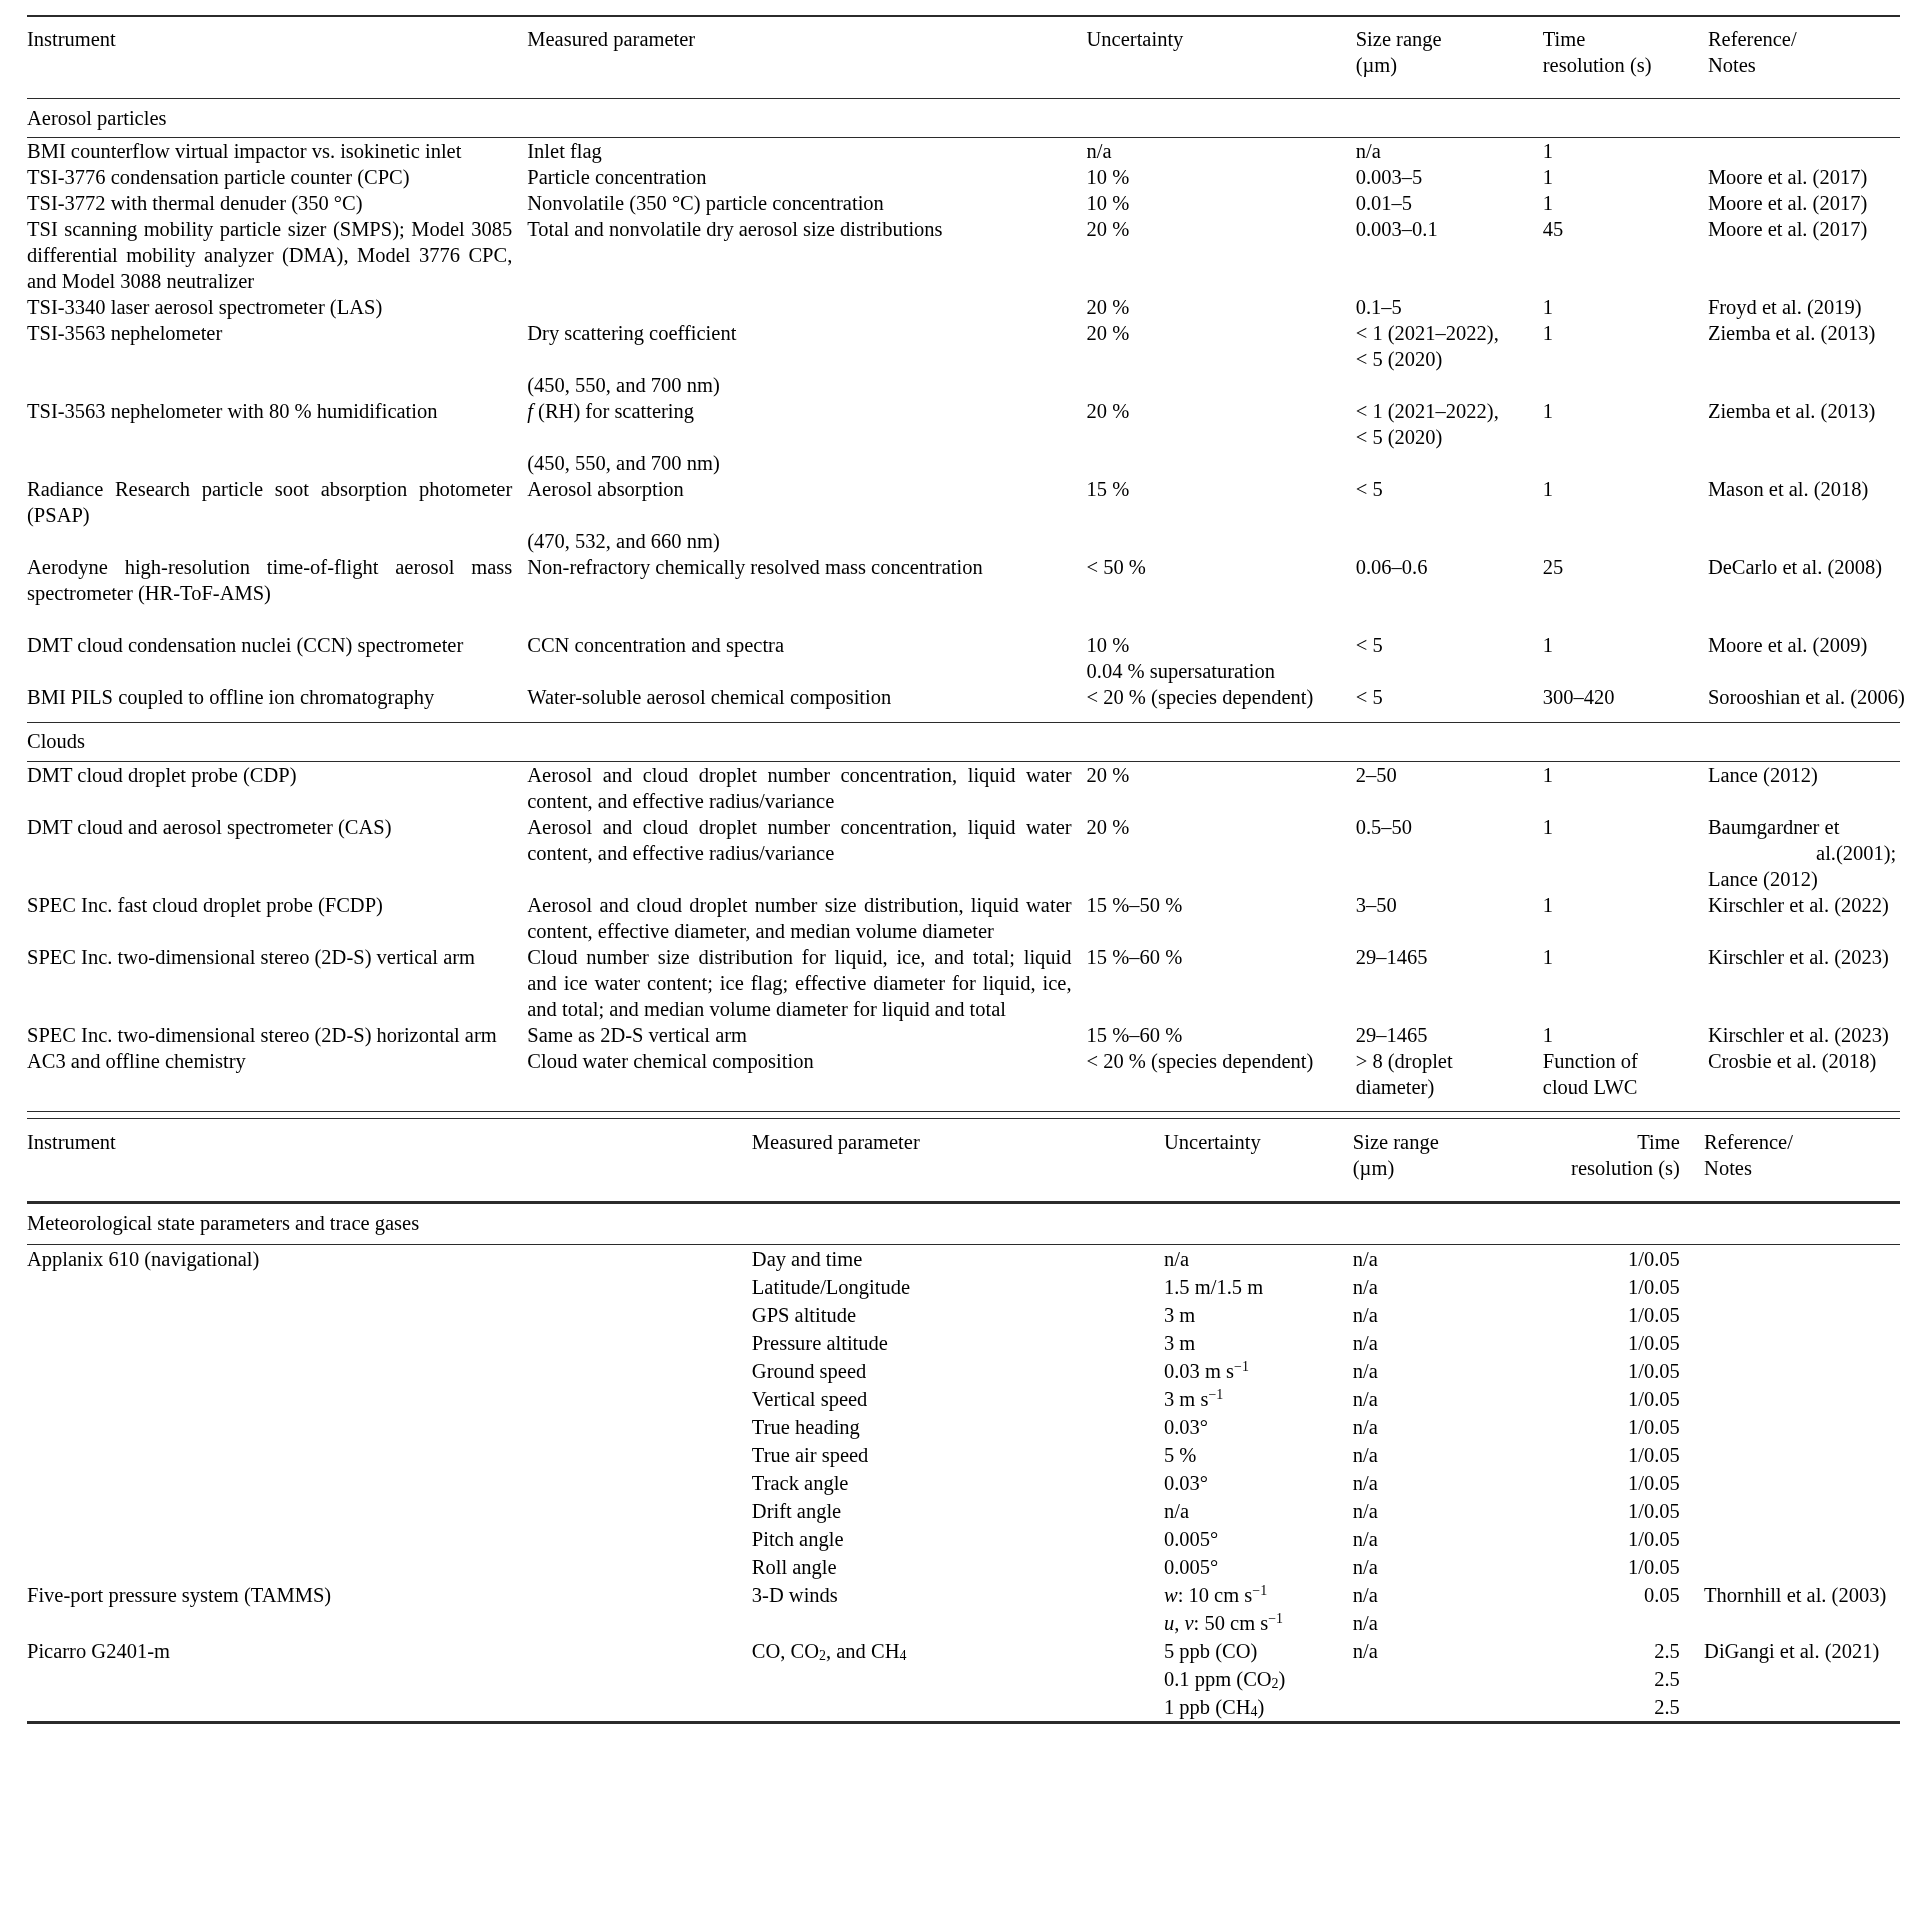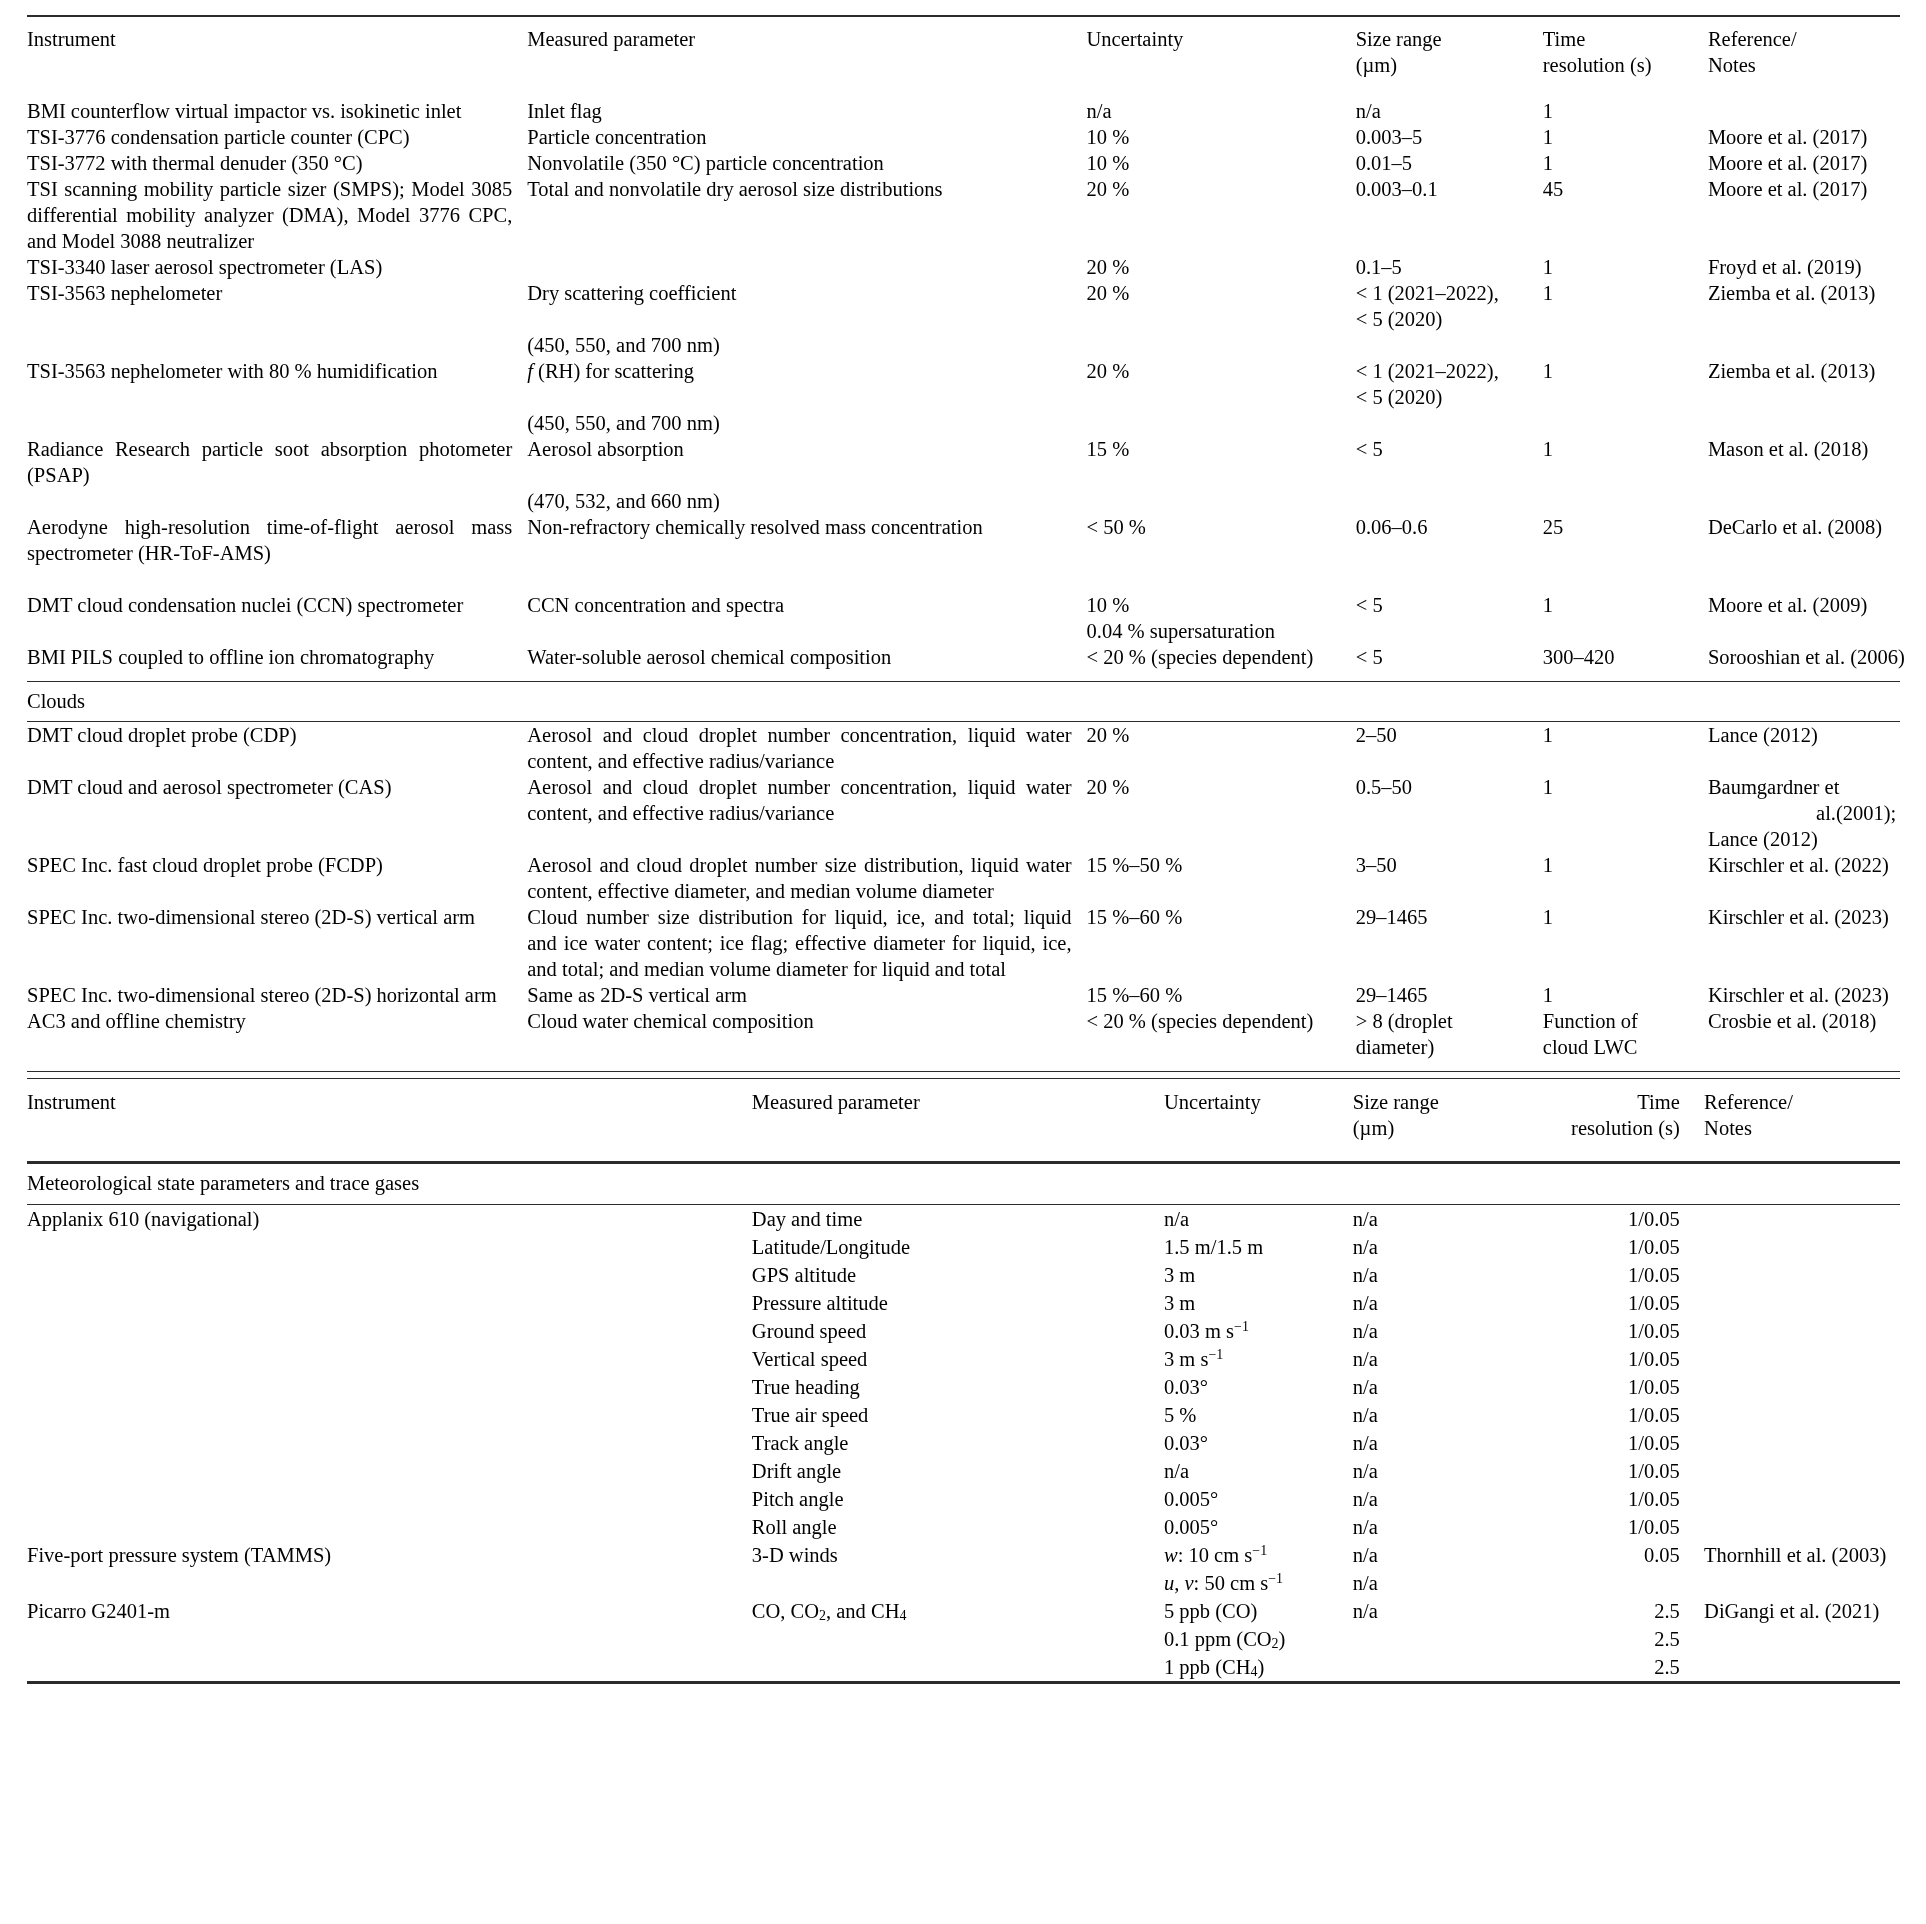--- a/index.html
+++ b/index.html
@@ -52,20 +52,23 @@
       <tr>
         <th class="h-instrument">Instrument</th>
         <th class="h-measured">Measured parameter</th>
         <th class="h-uncertainty">Uncertainty</th>
         <th class="h-size">Size range<br>(µm)</th>
         <th class="h-time">Time<br>resolution (s)</th>
         <th class="h-reference">Reference/<br>Notes</th>
       </tr>
     </thead>
     <tbody>
+        <tr class="section-row">
+          <td colspan="6">Aerosol particles</td>
+        </tr>
         <tr>
           <td class="c-instrument">
             <div class="line">BMI counterflow virtual impactor vs. isokinetic inlet</div>
           </td>
           <td class="c-measured">
             <div class="line">Inlet flag</div>
           </td>
           <td class="c-uncertainty">
             <div class="line">n/a</div>
           </td>

